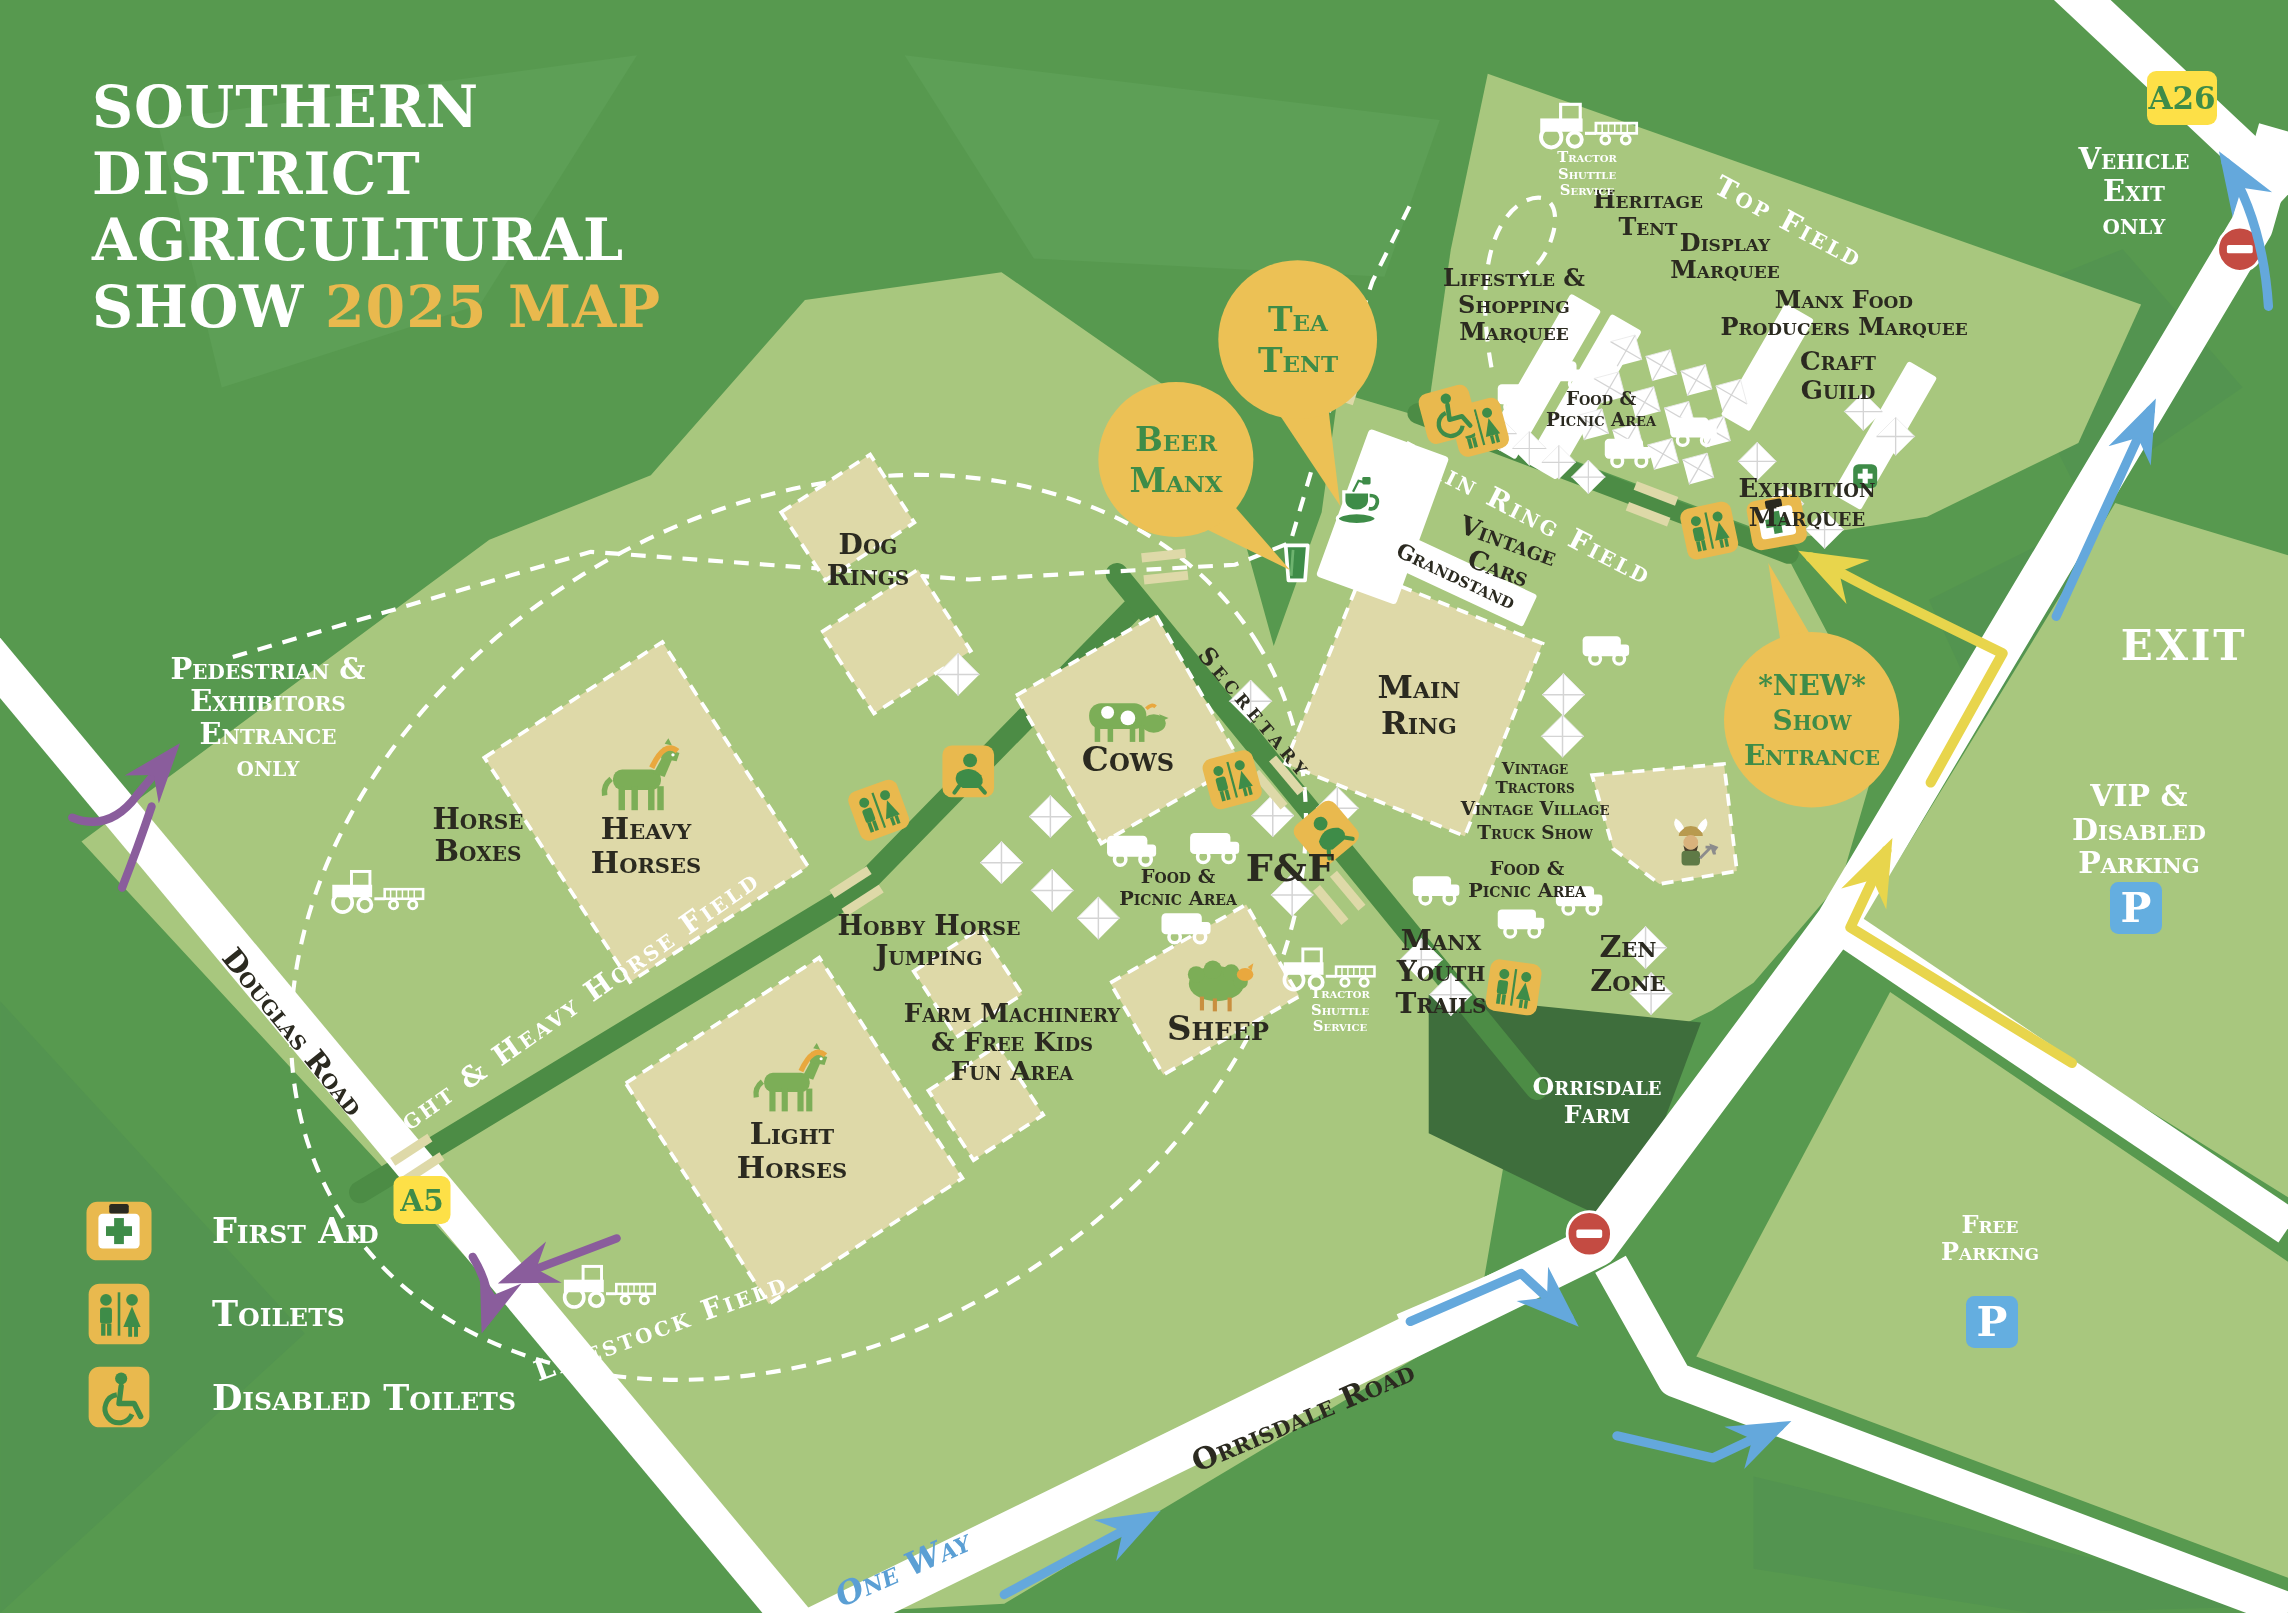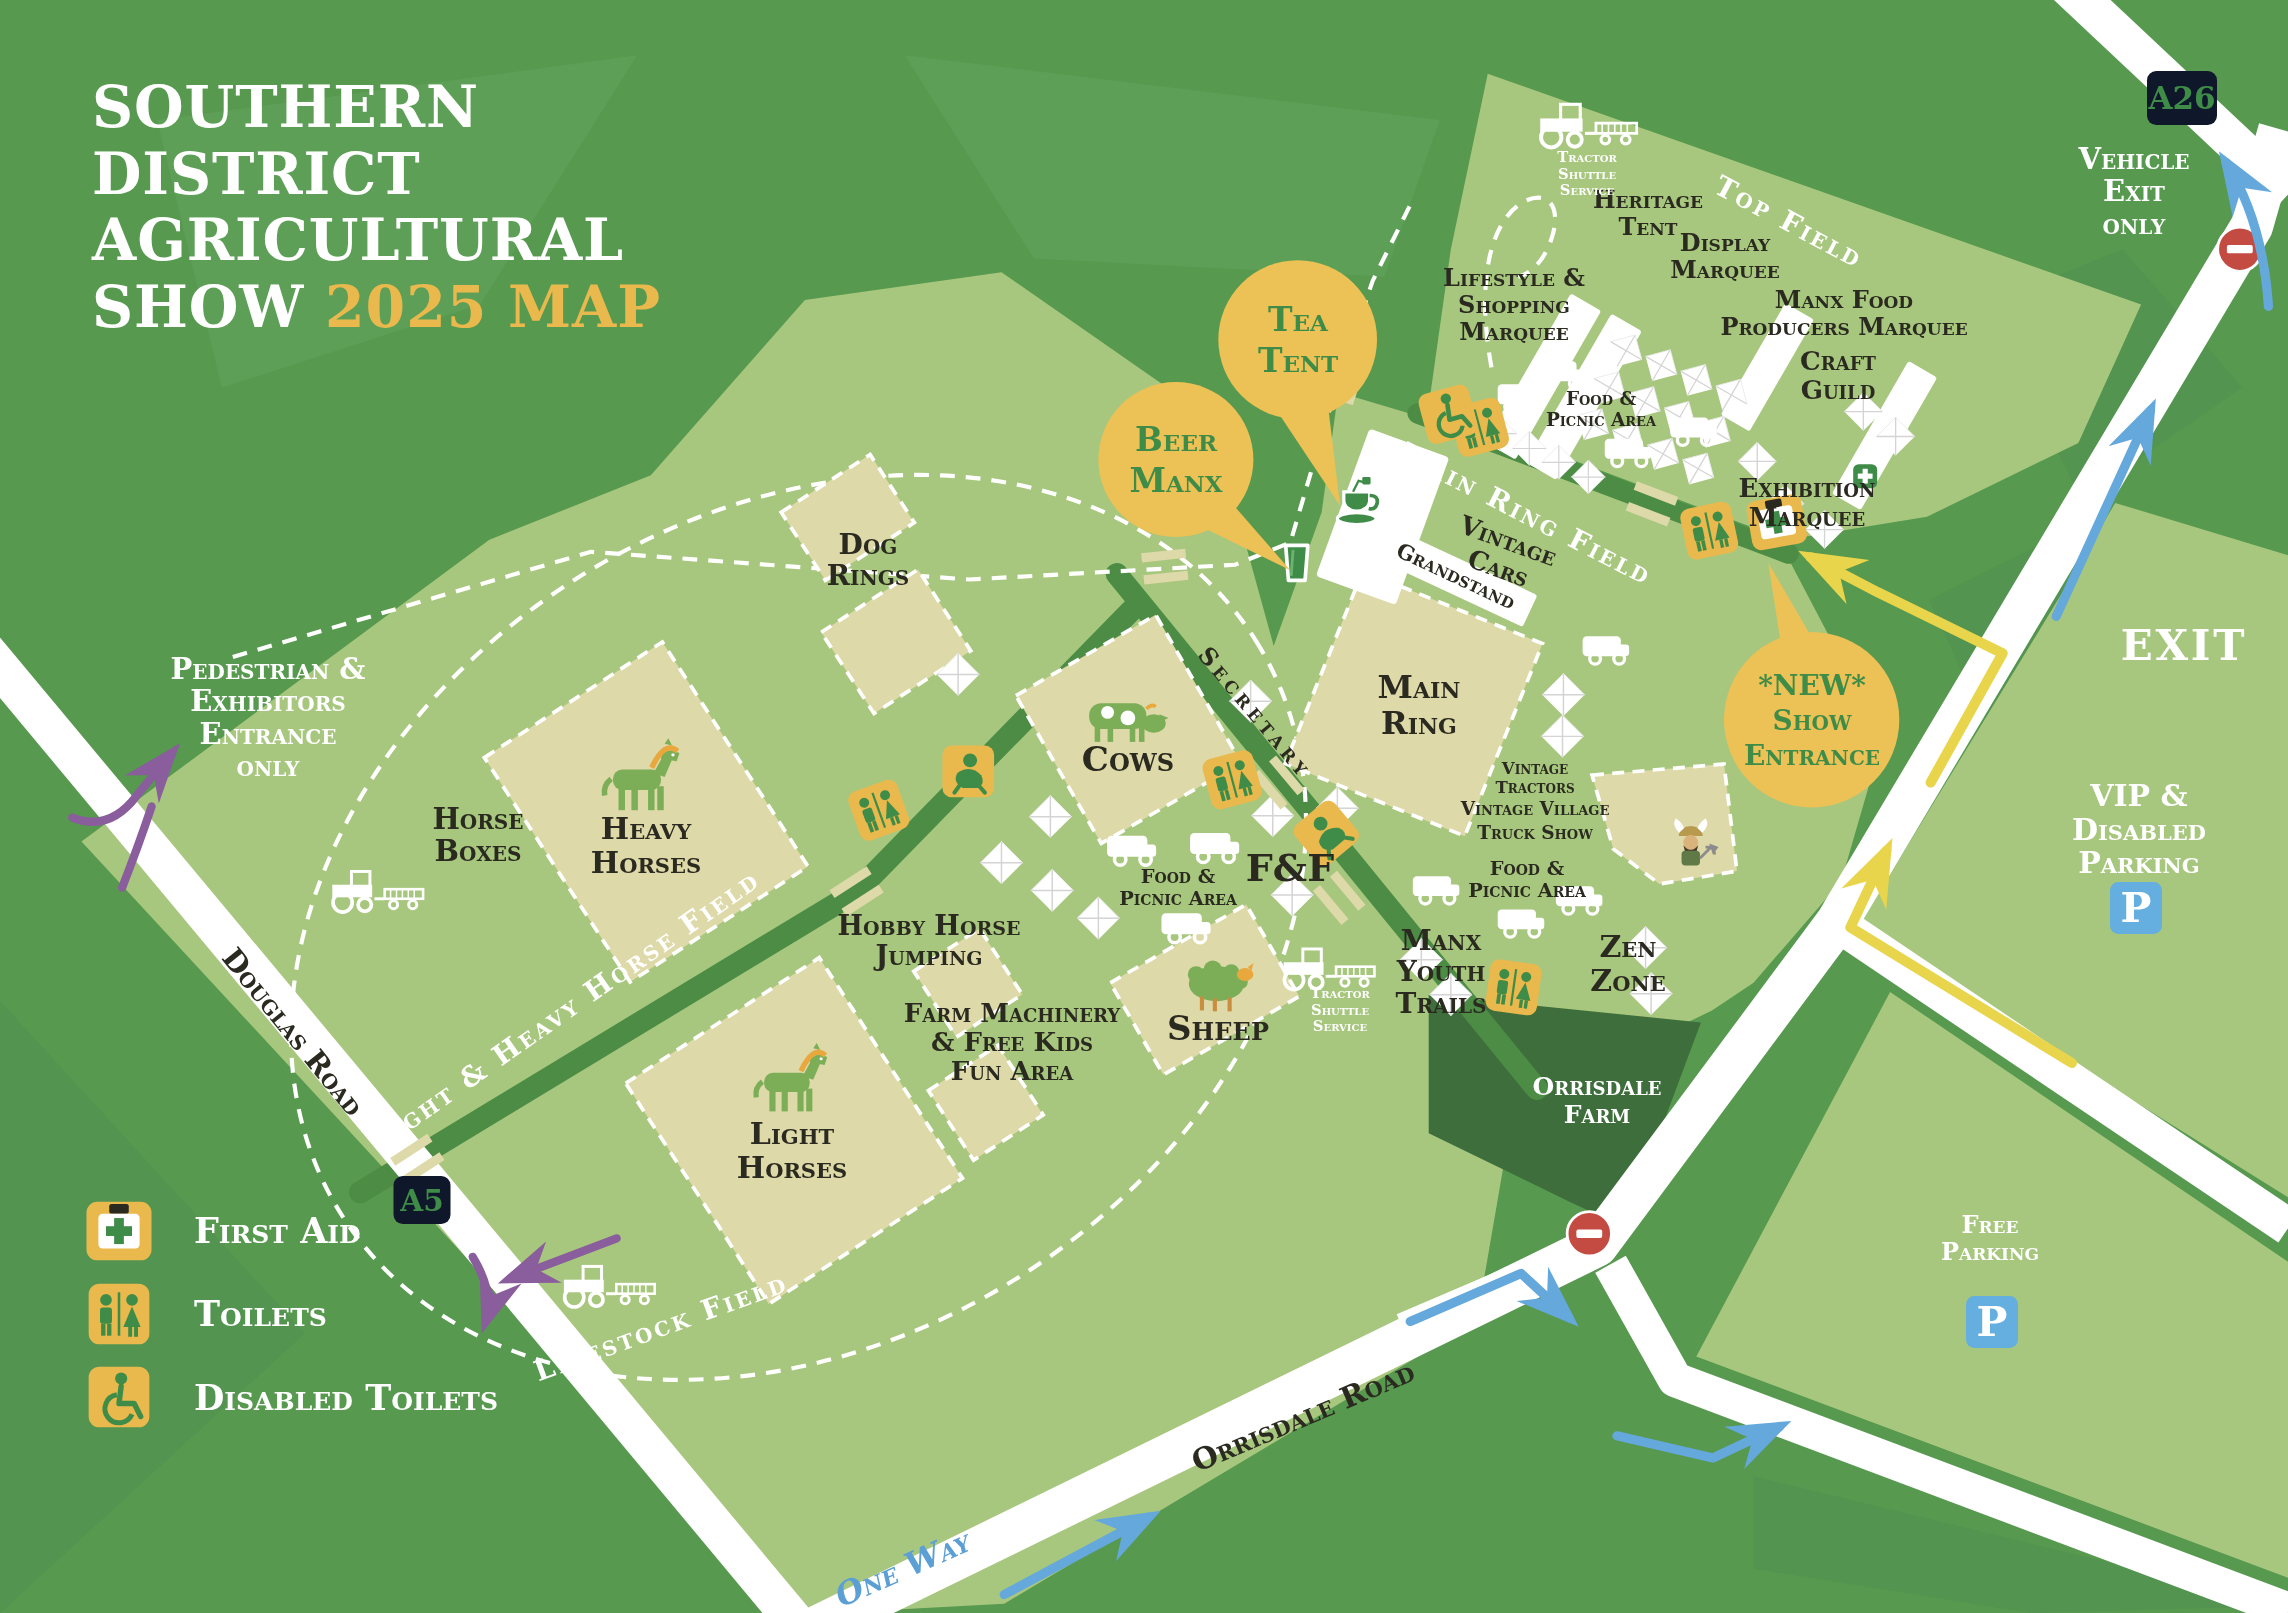--- a/index.html
+++ b/index.html
@@ -8,30 +8,30 @@
   #art{position:absolute;left:0;top:0;}
   .lbl{position:absolute;font-weight:700;text-align:center;white-space:pre-line;line-height:1.12;
        color:#2b2a20;font-variant:small-caps;transform:translate(-50%,-50%);}
   .lbl.w{color:#ffffff;}
   .lbl.g{color:#3e8c48;}
   .lbl.blue{color:#5b9fd4;font-style:italic;font-variant:small-caps;}
   .lbl.ls{letter-spacing:2.8px;}
   #title{position:absolute;left:92px;top:74px;color:#ffffff;font-weight:700;
          font-size:57px;line-height:1.17;letter-spacing:0.9px;}
   #title .accent{color:#e9b94e;}
-  .badge{position:absolute;background:#0f172a;color:#3e8c48;font-weight:700;
+  .badge{position:absolute;background:#fde047;color:#3e8c48;font-weight:700;
          border-radius:9.2px;display:flex;align-items:center;justify-content:center;
          transform:translate(-50%,-50%);font-variant:small-caps;}
   .pbadge{position:absolute;background:#64aee0;color:#fff;font-weight:700;border-radius:8.3px;
           width:52px;height:52px;display:flex;align-items:center;justify-content:center;
           font-size:41px;transform:translate(-50%,-50%);}
   #legend{position:absolute;left:85px;top:1196px;}
   .leg-row{display:flex;align-items:center;margin-bottom:15.7px;height:68px;}
   .leg-icon{width:68px;height:68px;flex:0 0 68px;}
-  .leg-label{color:#ffffff;font-weight:700;font-size:35px;margin-left:41px;font-variant:small-caps;}
+  .leg-label{color:#ffffff;font-weight:700;font-size:35px;margin-left:59px;font-variant:small-caps;}
 </style>
 </head>
 <body>
 
 <div id="map">
 
 <svg id="art" width="2289" height="1613" viewBox="0 0 2480 1748">
 <defs>
   <marker id="mh-blue" viewBox="0 0 20 16" refX="15" refY="8" markerWidth="7.2" markerHeight="6" orient="auto">
     <path d="M0,1 L19,8 L0,15 L6,8 Z" fill="#64a8dc"></path>

